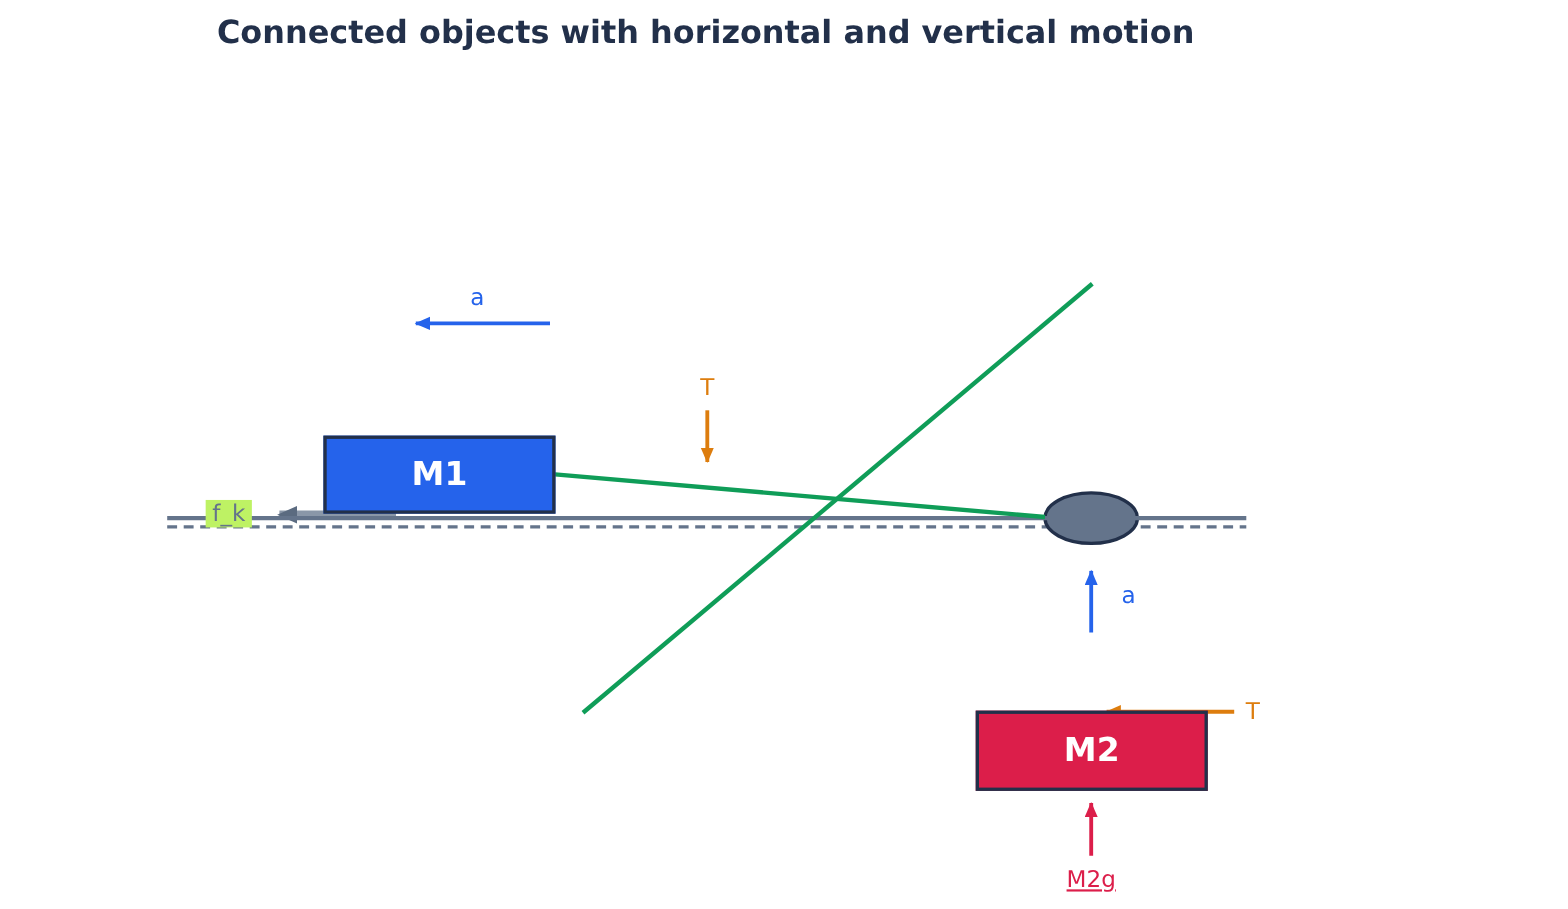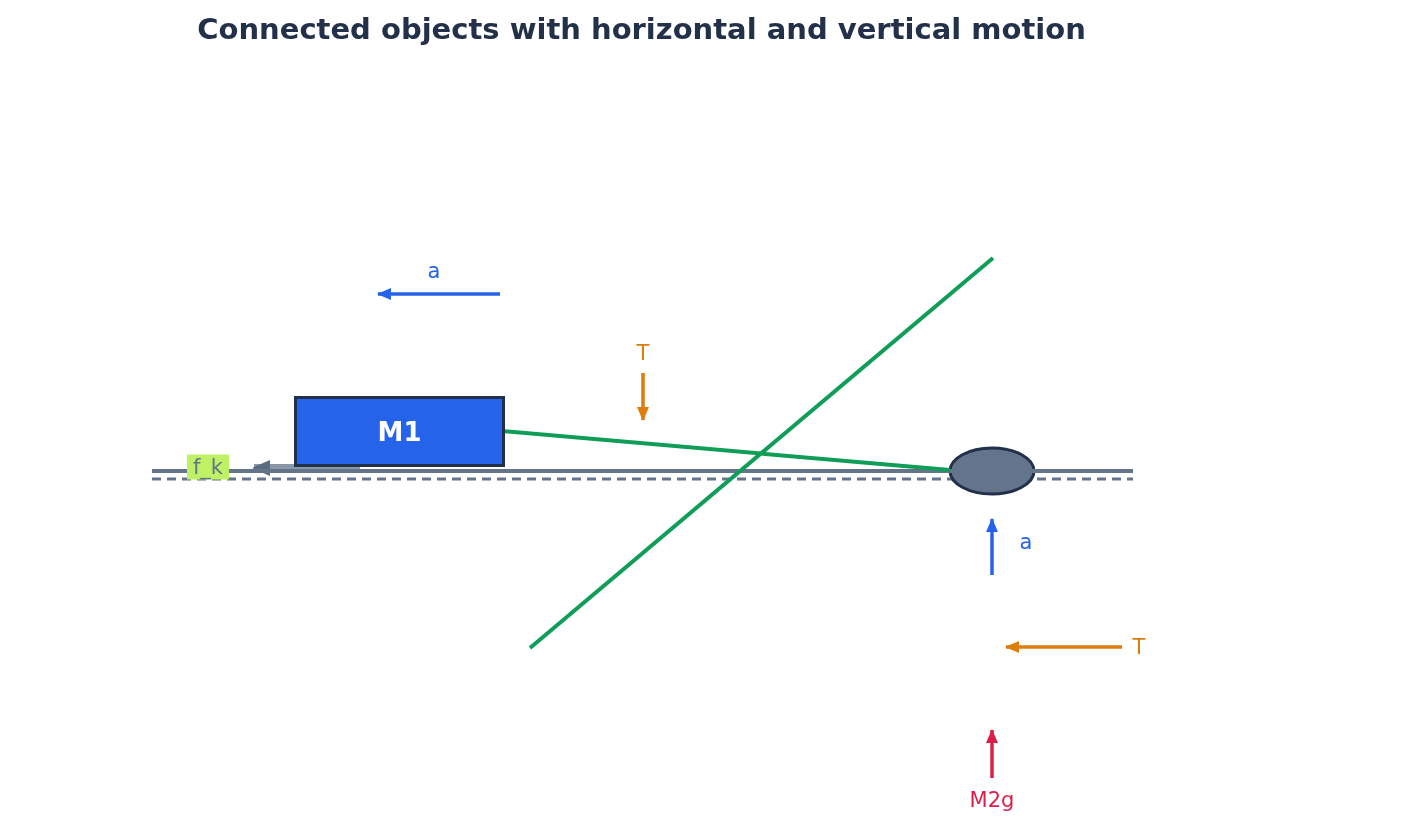--- a/index.html
+++ b/index.html
@@ -27,32 +27,32 @@
   .block {
     position: absolute;
     box-sizing: border-box;
     border: 3px solid var(--ink);
     display: flex;
     align-items: center;
     justify-content: center;
   }
   .block-m1 { left: 294px; top: 396px; width: 211px; height: 71px; background: var(--blue); }
   .block-m2 { left: 887px; top: 646px; width: 211px; height: 73px; background: var(--crimson); }
-  .block-label { color: #ffffff; font-weight: bold; font-size: 26px; line-height: 1; }
+  .block-label { color: #ffffff; font-weight: bold; font-size: 30px; line-height: 1; }
 
   .label {
     position: absolute;
     transform: translate(-50%, -50%);
     font-size: 21px;
     line-height: 1;
     white-space: nowrap;
   }
   .c-blue    { color: var(--blue); }
   .c-orange  { color: var(--orange); }
-  .c-crimson { color: var(--crimson); }
+  .c-crimson { color: var(--crimson); text-decoration: underline; }
   .c-slate   { color: var(--slate); }
   .fk-label  { background: #bef264; padding: 2px 6px; }
 
   .st-slate   { stroke: var(--slate); }
   .st-slatelt { stroke: var(--slatelt); }
   .st-green   { stroke: var(--green); }
   .st-blue    { stroke: var(--blue); }
   .st-orange  { stroke: var(--orange); }
   .st-crimson { stroke: var(--crimson); }
 </style>
@@ -97,20 +97,23 @@
     <line x1="1122" y1="647" x2="1006" y2="647" class="st-orange" stroke-width="3.5" marker-end="url(#head-orange)"></line>
 
     <line x1="992" y1="778" x2="992" y2="730" class="st-crimson" stroke-width="3.5" marker-end="url(#head-crimson)"></line>
   </svg>
 
   <div class="title">Connected objects with horizontal and vertical motion</div>
 
   <div class="block block-m1">
     <span class="block-label">M1</span>
   </div>
+  <div class="block block-m2">
+    <span class="block-label">M2</span>
+  </div>
 
   <div class="label c-blue" style="left: 434px; top: 271px;">a</div>
 
   <div class="label c-orange" style="left: 643px; top: 353px;">T</div>
 
   <div class="label c-slate fk-label" style="left: 208px; top: 467px;">f_k</div>
 
   <div class="label c-blue" style="left: 1026px; top: 542px;">a</div>
 
   <div class="label c-orange" style="left: 1139px; top: 647px;">T</div>

